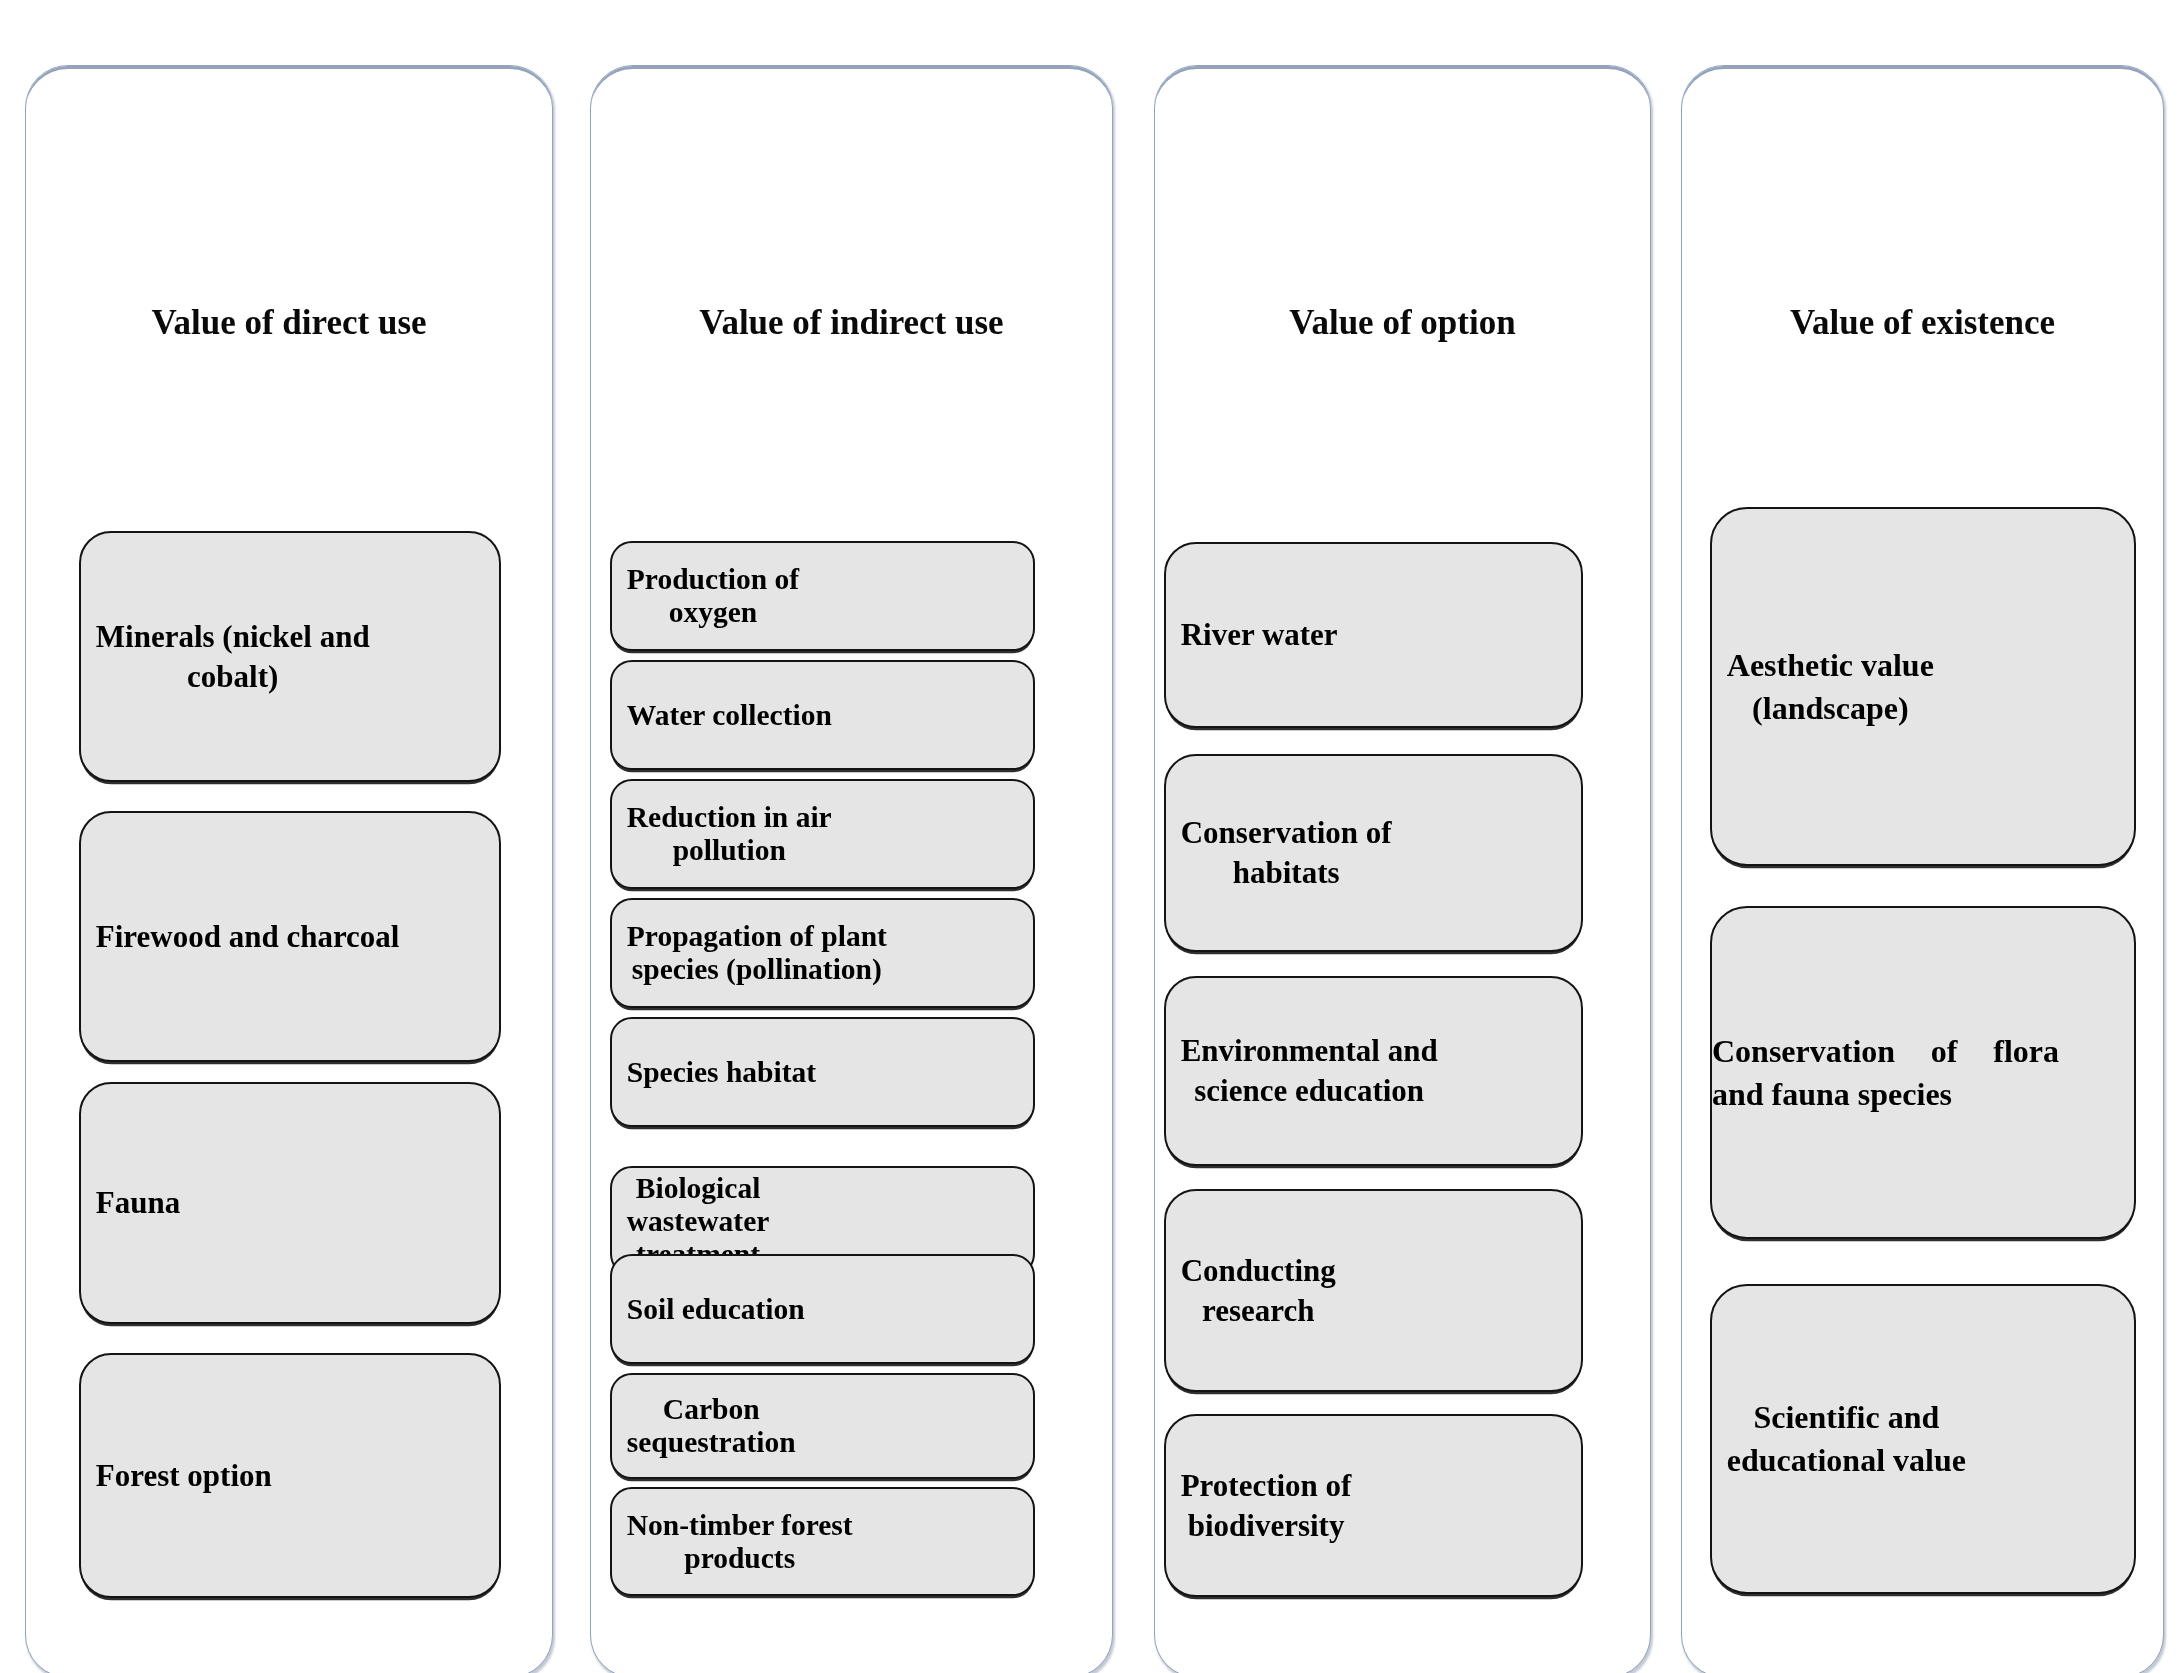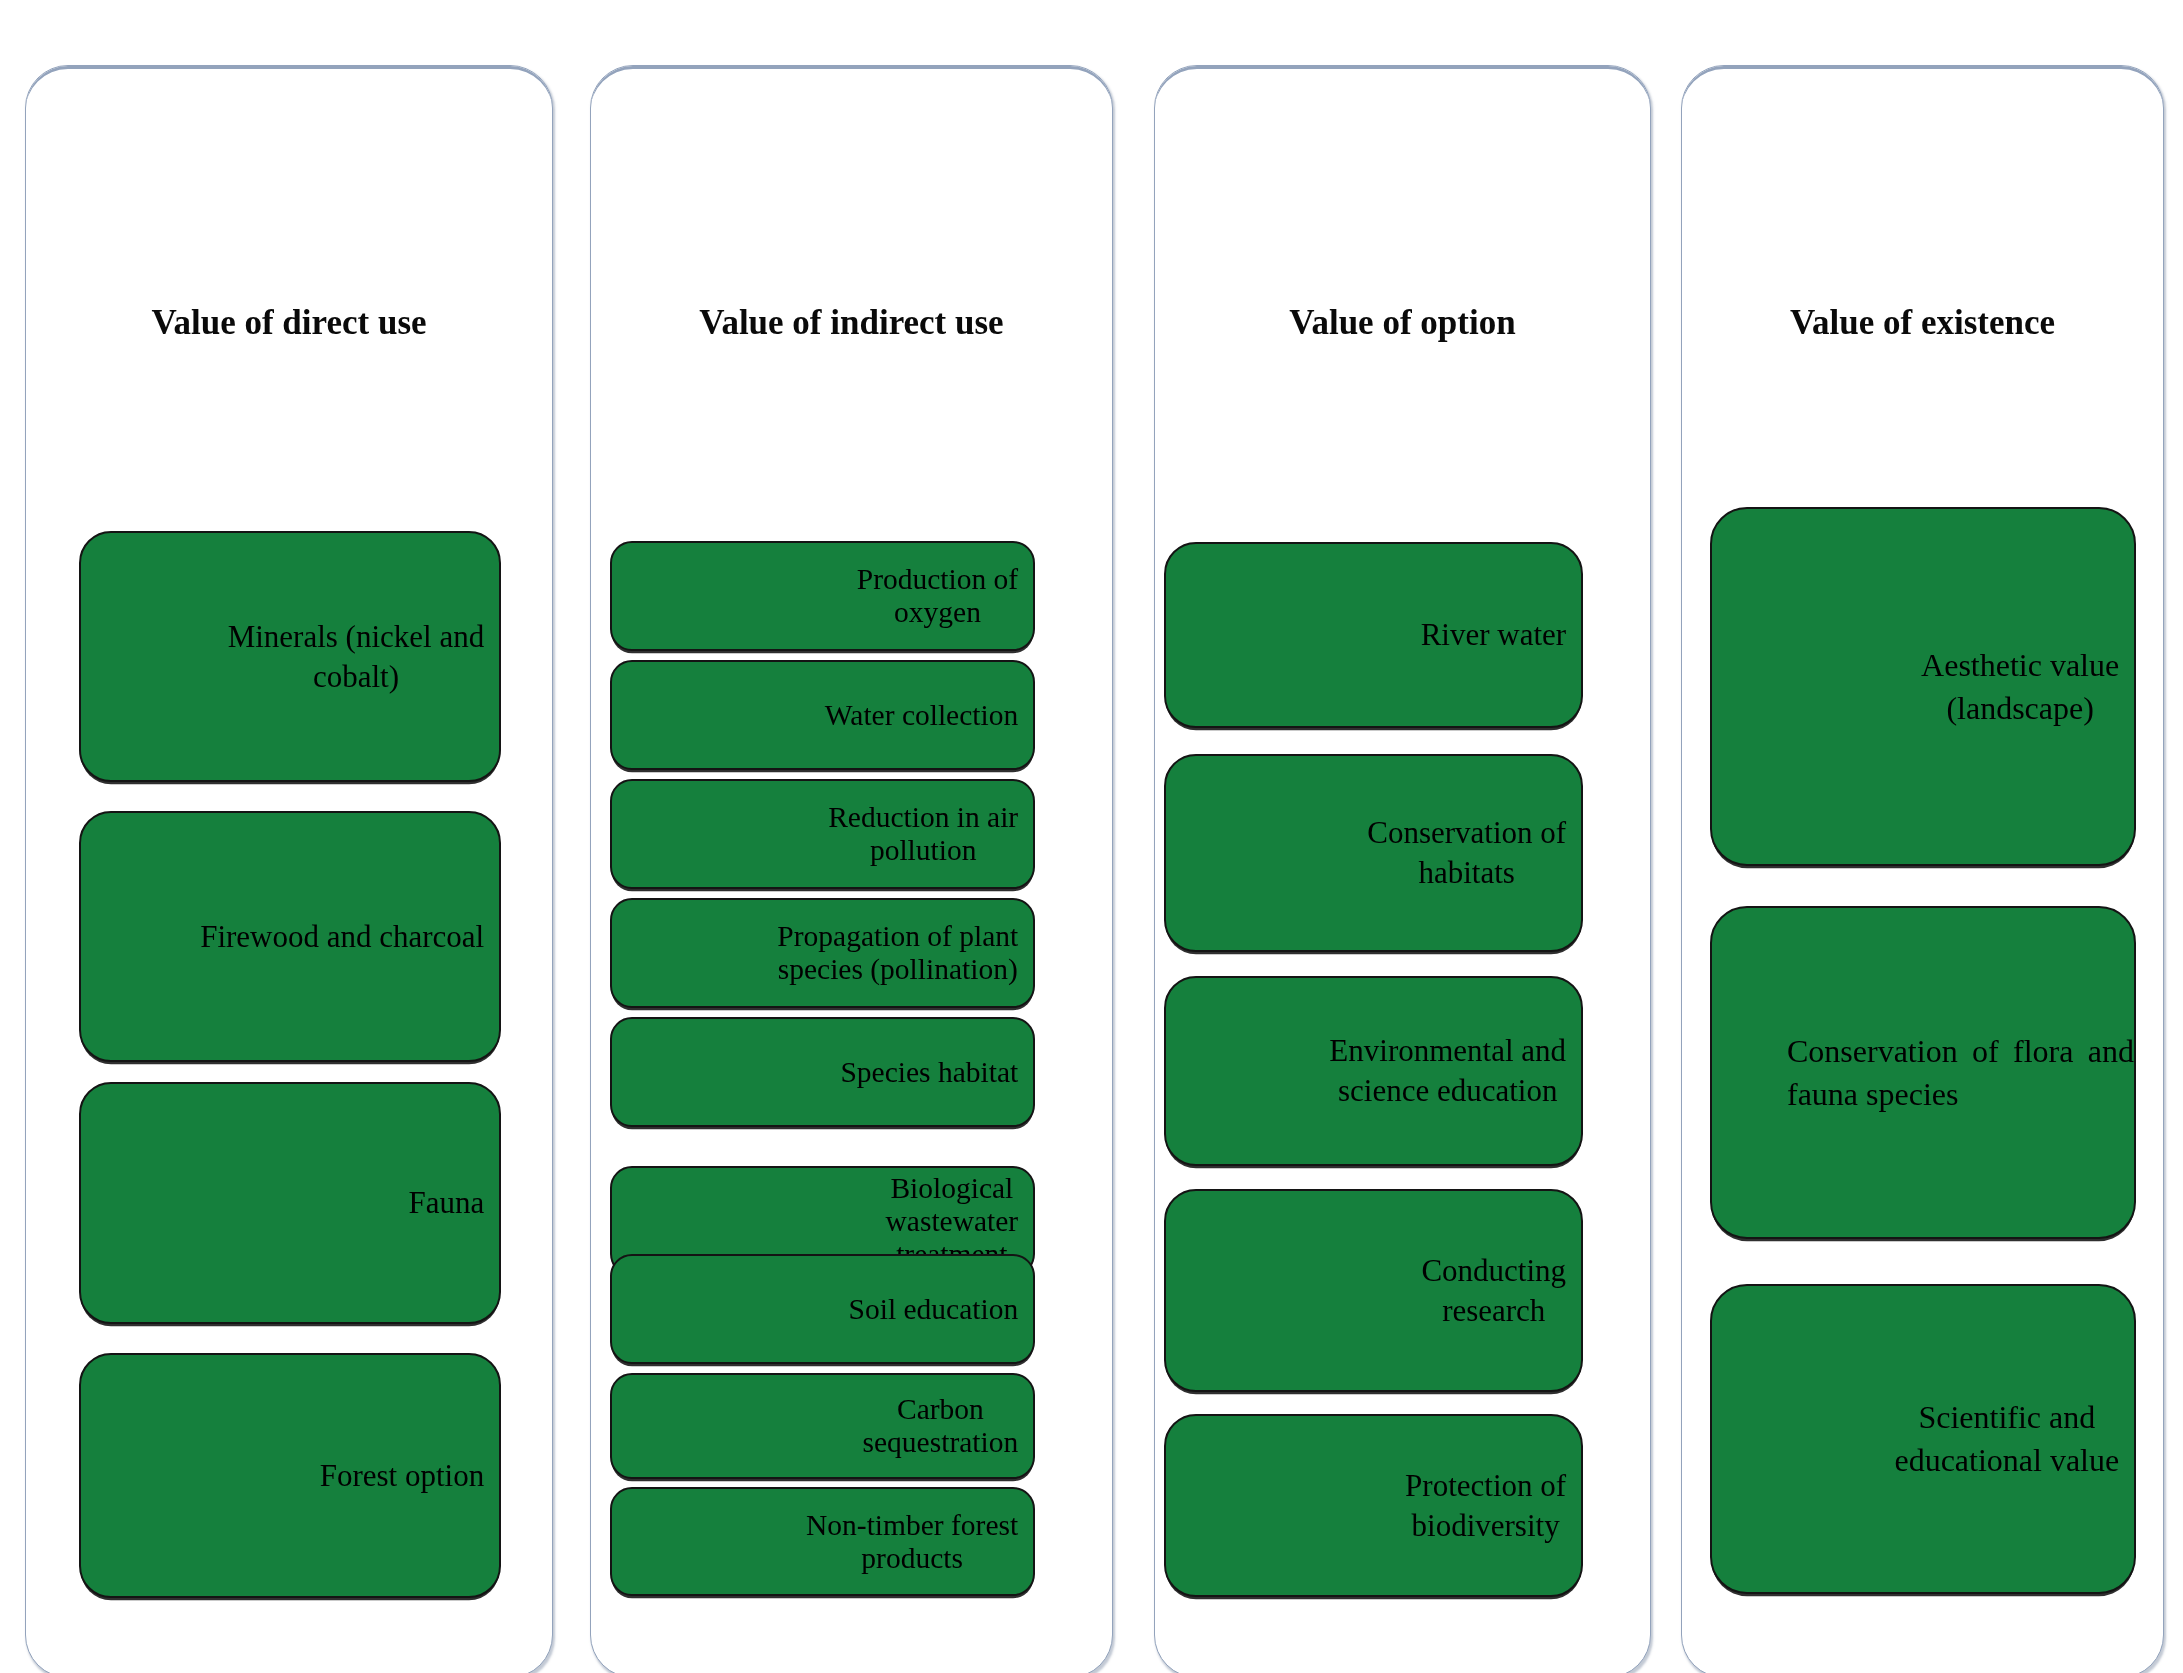--- a/index.html
+++ b/index.html
@@ -15,24 +15,25 @@
   .p2{left:590px;width:521px}
   .p3{left:1154px;width:495px}
   .p4{left:1681px;width:481px}
 
   .title{
     position:absolute;top:235px;left:0;width:100%;margin:0;
     text-align:center;font-weight:bold;font-size:35px;line-height:44px;color:#0a0a0a;
   }
 
   .box{
-    position:absolute;background:#15803d;border:2.2px solid #141414;border-radius:32px;
-    display:flex;align-items:center;justify-content:flex-end;text-align:center;
+    position:absolute;background:#e5e5e5;border:2.2px solid #141414;border-radius:32px;
+    display:flex;align-items:center;justify-content:flex-start;text-align:center;
     font-size:31px;line-height:40px;
     box-shadow:0 3.7px 0 -1.5px rgba(10,10,10,.85);
+    font-weight:bold;
   }
   .box span{white-space:pre-line;padding:0 14.8px;}
 
   .p1 .box{left:53px;width:418px}
   .p2 .box{left:19px;width:421px;font-size:29.5px;line-height:33px;border-radius:22px}
   .p3 .box{left:8.9px;width:415px}
   .p4 .box{left:28px;width:422px;border-radius:37px;font-size:32px;line-height:43px}
 
   .box span.justify{white-space:normal;text-align:justify;width:347px;padding:0;}
 </style>

